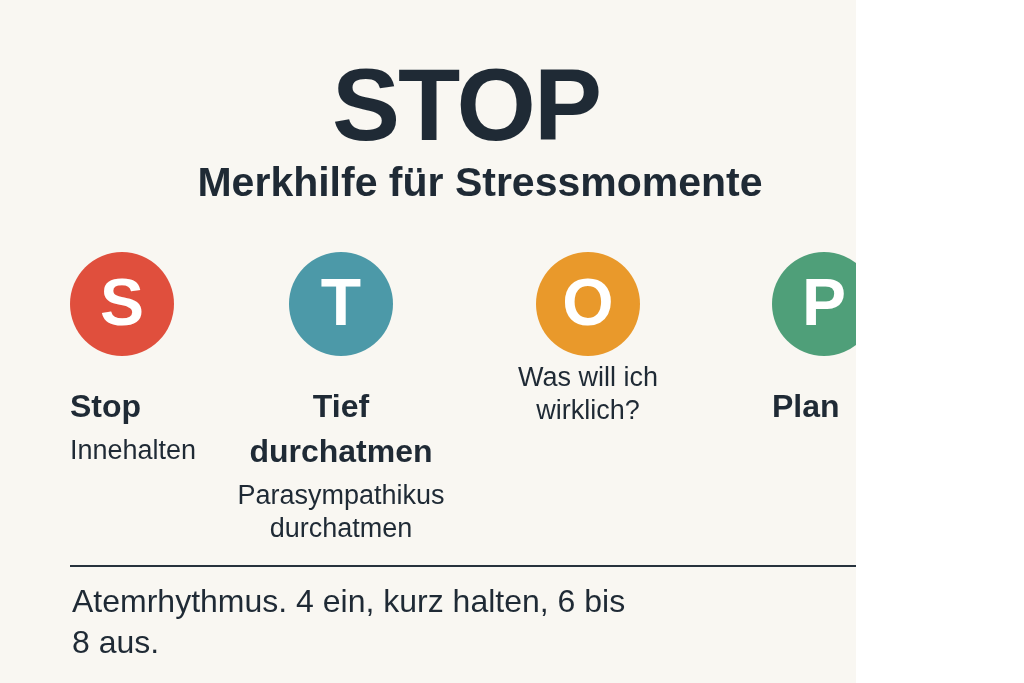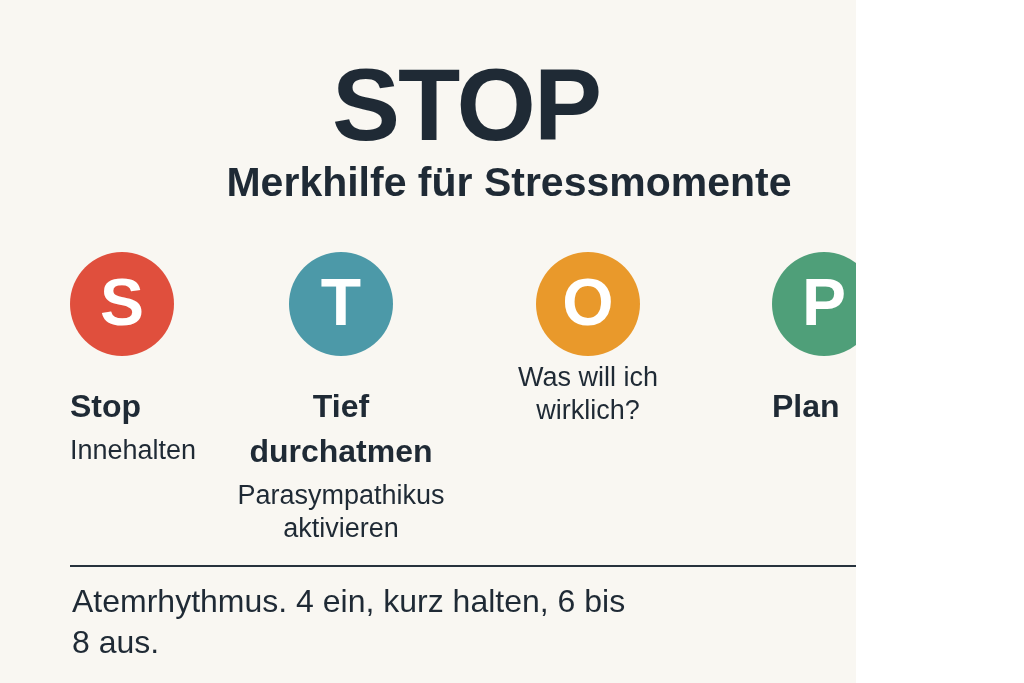--- a/index.html
+++ b/index.html
@@ -21,21 +21,20 @@
     line-height: 1;
   }
   .subtitle {
     position: absolute;
     top: 162px; left: 0;
     width: 960px;
     text-align: center;
     font-size: 41px;
     font-weight: 700;
     line-height: 1;
-    padding-left: 29px;
   }
   .step { position: absolute; top: 252px; }
   .step-s { left: 70px;  width: 190px; text-align: left; }
   .step-t { left: 226px; width: 230px; text-align: center; }
   .step-o { left: 468px; width: 240px; text-align: center; }
   .step-p { left: 772px; width: 175px; text-align: left; }
   .circle {
     width: 104px; height: 104px;
     border-radius: 50%;
     display: flex; align-items: center; justify-content: center;
@@ -94,21 +93,21 @@
     </div>
     <div class="heading">Stop</div>
     <div class="subtext">Innehalten</div>
   </div>
 
   <div class="step step-t">
     <div class="circle" style="background-color: rgb(76, 153, 168);">
       <span class="letter">T</span>
     </div>
     <div class="heading">Tief durchatmen</div>
-    <div class="subtext">Parasympathikus aktivieren</div>
+    <div class="subtext">Parasympathikus durchatmen</div>
   </div>
 
   <div class="step step-o">
     <div class="circle" style="background-color: rgb(233, 153, 43);">
       <span class="letter">O</span>
     </div>
     <div class="subtext">Was will ich wirklich?</div>
   </div>
 
   <div class="step step-p">

